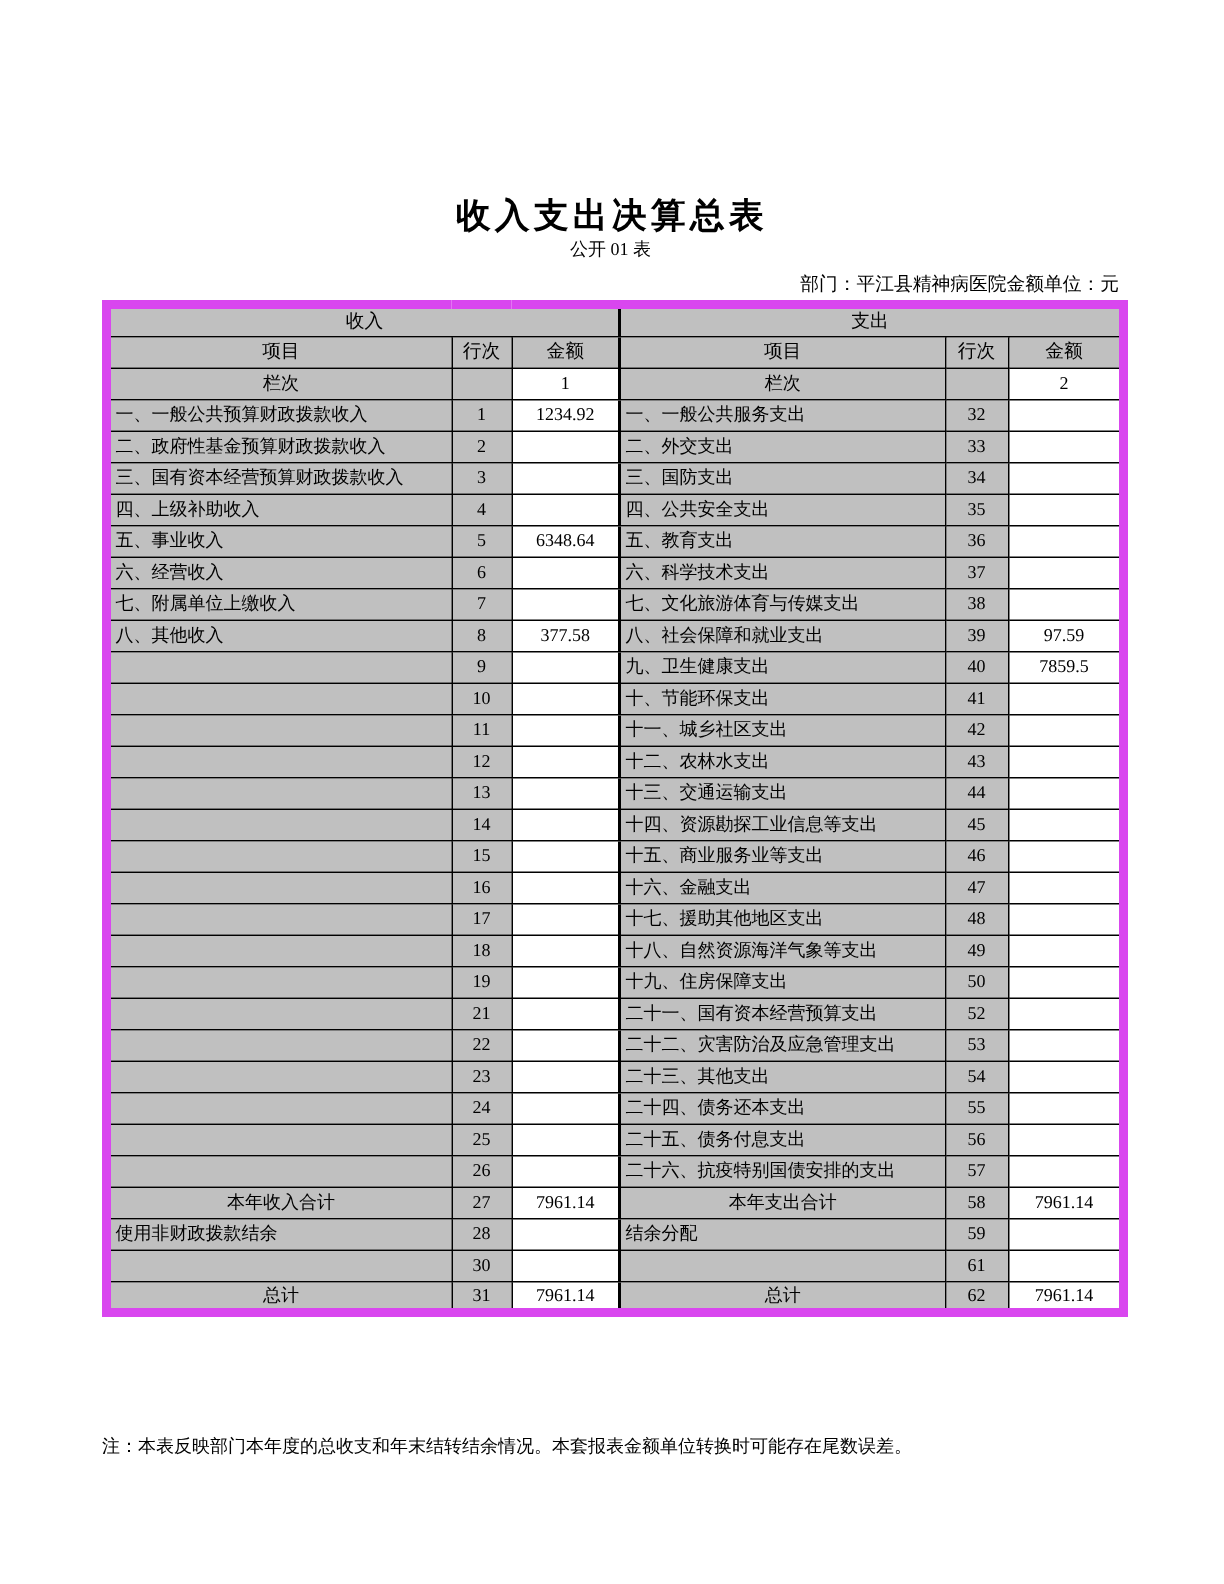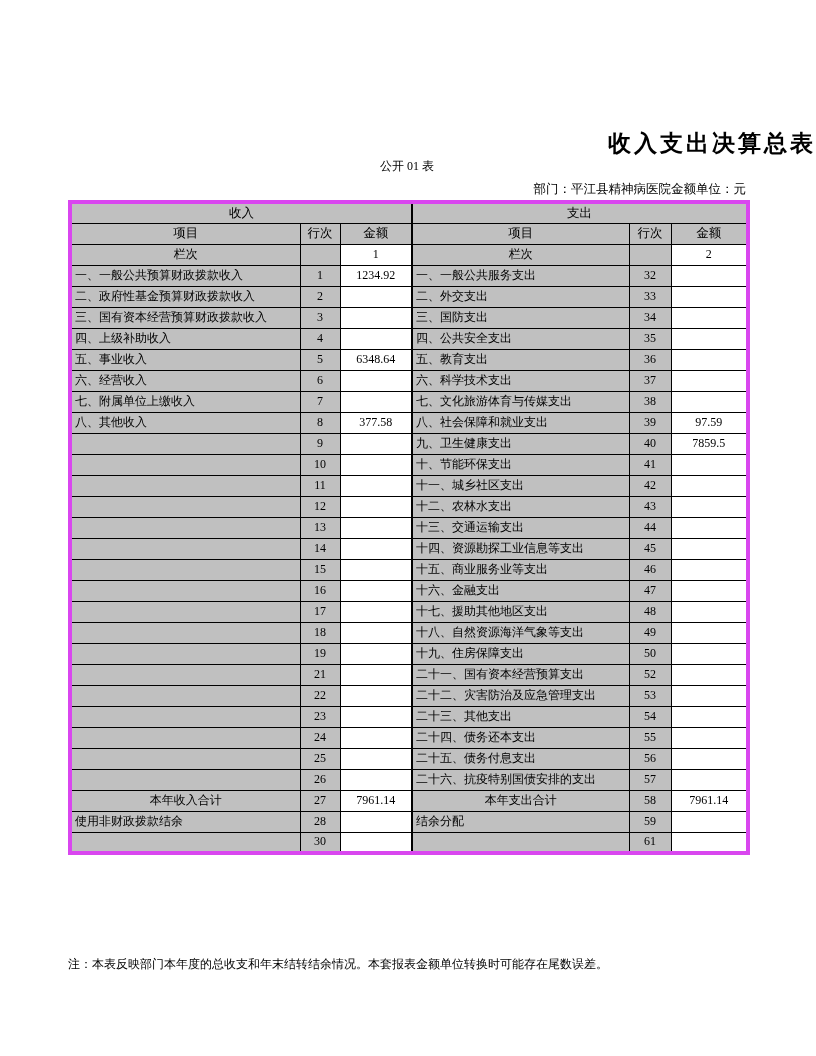--- a/index.html
+++ b/index.html
@@ -15,21 +15,21 @@
     font-family: "Liberation Serif", "DejaVu Serif", serif;
     color: #000000;
     box-sizing: border-box;
     overflow: hidden;
   }
   .title {
     position: absolute;
     top: 128px;
     left: 0;
     width: 100%;
-    text-align: right;
+    text-align: center;
     font-size: 23px;
     font-weight: bold;
     letter-spacing: 3px;
     margin: 0;
   }
   .table-code {
     position: absolute;
     top: 158px;
     left: 68px;
     width: 678px;
@@ -57,21 +57,21 @@
   table.summary th,
   table.summary td {
     border: 1px solid #000000;
     height: 21px;
     padding: 0 3px;
     overflow: hidden;
     white-space: nowrap;
     box-sizing: border-box;
     font-weight: normal;
   }
-  table.summary { border: 4px solid #d946ef; }
+  table.summary { border: 6px solid #d946ef; }
   .hdr {
     background: #c0c0c0;
     text-align: center;
     font-size: 12.5px;
   }
   td.item {
     background: #c0c0c0;
     text-align: left;
   }
   td.line {
@@ -358,18 +358,26 @@
           <td class="amount"></td>
         </tr>
         <tr>
           <td class="item"></td>
           <td class="line">30</td>
           <td class="amount"></td>
           <td class="item sep-left"></td>
           <td class="line">61</td>
           <td class="amount"></td>
         </tr>
+        <tr>
+          <td class="item bold">总计</td>
+          <td class="line">31</td>
+          <td class="amount">7961.14</td>
+          <td class="item sep-left bold">总计</td>
+          <td class="line">62</td>
+          <td class="amount">7961.14</td>
+        </tr>
       </tbody>
   </table>
 
   <div class="note">注：本表反映部门本年度的总收支和年末结转结余情况。本套报表金额单位转换时可能存在尾数误差。</div>
 
 </div>
 
 </body></html>

